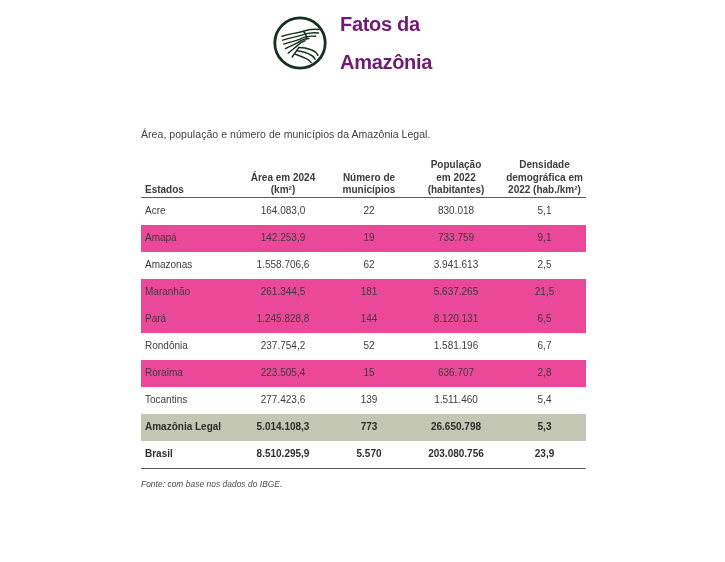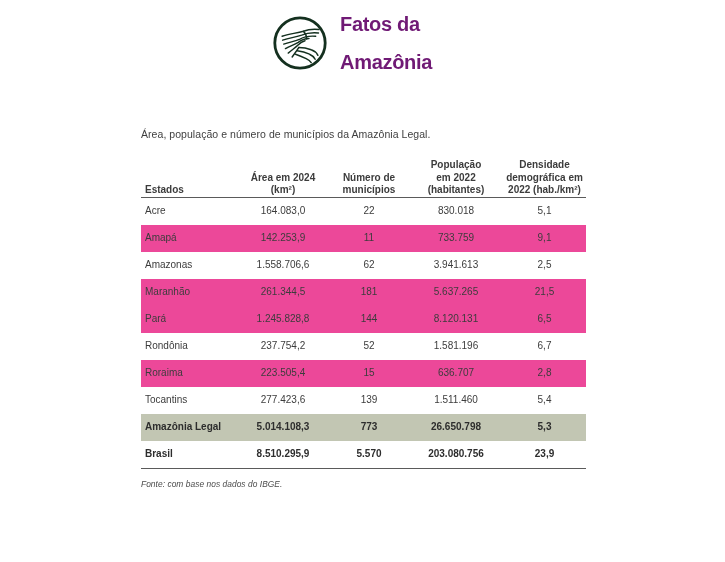--- a/index.html
+++ b/index.html
@@ -199,21 +199,21 @@
         <tr>
           <td class="cell-state">Acre</td>
           <td>164.083,0</td>
           <td>22</td>
           <td>830.018</td>
           <td>5,1</td>
         </tr>
         <tr class="alt">
           <td class="cell-state">Amapá</td>
           <td>142.253,9</td>
-          <td>11</td>
+          <td>19</td>
           <td>733.759</td>
           <td>9,1</td>
         </tr>
         <tr>
           <td class="cell-state">Amazonas</td>
           <td>1.558.706,6</td>
           <td>62</td>
           <td>3.941.613</td>
           <td>2,5</td>
         </tr>

